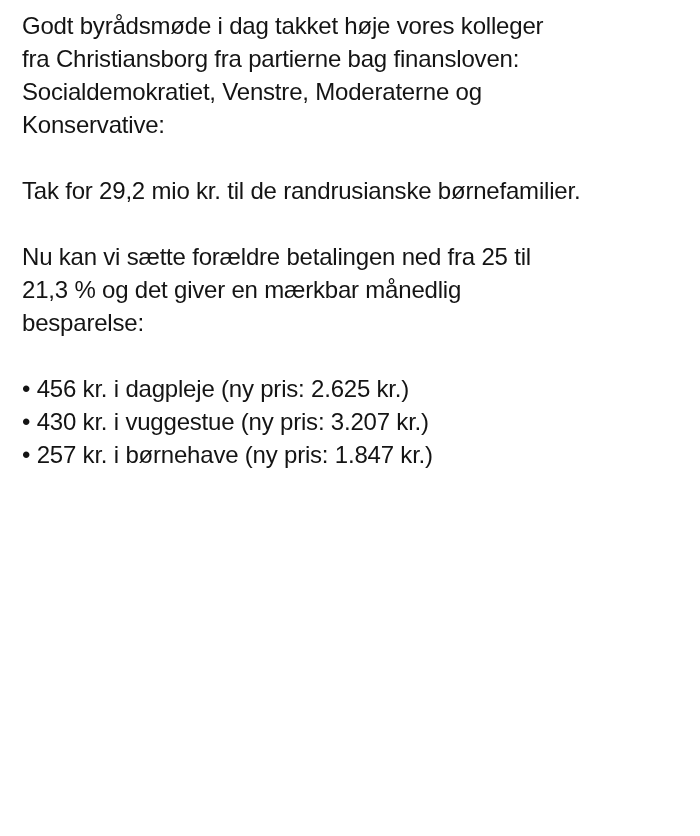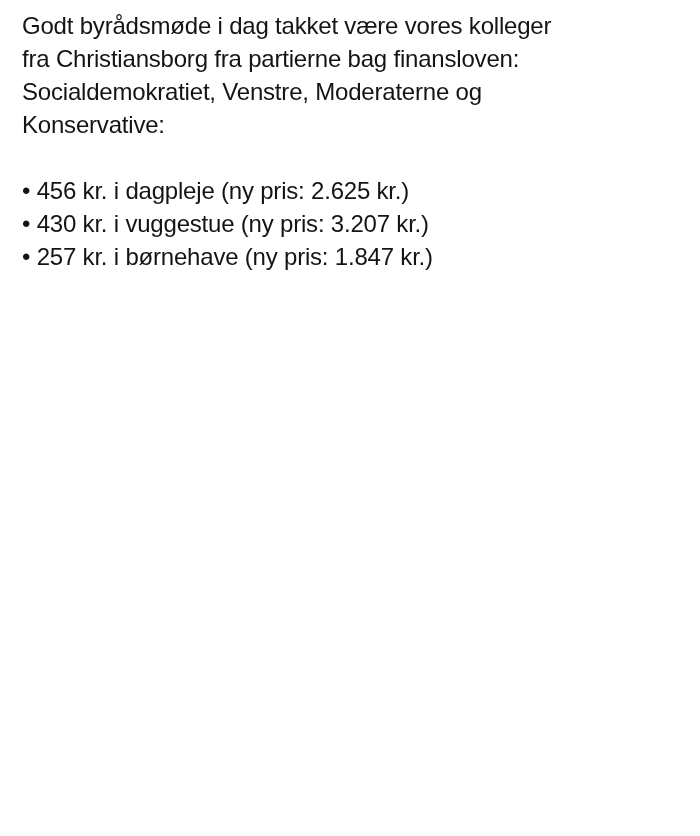--- a/index.html
+++ b/index.html
@@ -26,26 +26,30 @@
     white-space: pre; 
   }
   .para:last-child {
     margin-bottom: 0;
   }
 </style>
 </head>
 <body>
 
 <div class="post">
-  <p class="para">Godt byrådsmøde i dag takket være vores kolleger
+  <p class="para">Godt byrådsmøde i dag takket høje vores kolleger
 fra Christiansborg fra partierne bag finansloven:
 Socialdemokratiet, Venstre, Moderaterne og
 Konservative:</p>
 
+  <p class="para">Tak for 29,2 mio kr. til de randrusianske børnefamilier.</p>
 
+  <p class="para">Nu kan vi sætte forældre betalingen ned fra 25 til
+21,3 % og det giver en mærkbar månedlig
+besparelse:</p>
 
   <p class="para">• 456 kr. i dagpleje (ny pris: 2.625 kr.)
 • 430 kr. i vuggestue (ny pris: 3.207 kr.)
 • 257 kr. i børnehave (ny pris: 1.847 kr.)</p>
 
 
 
   <p class="para">
     
   </p>

